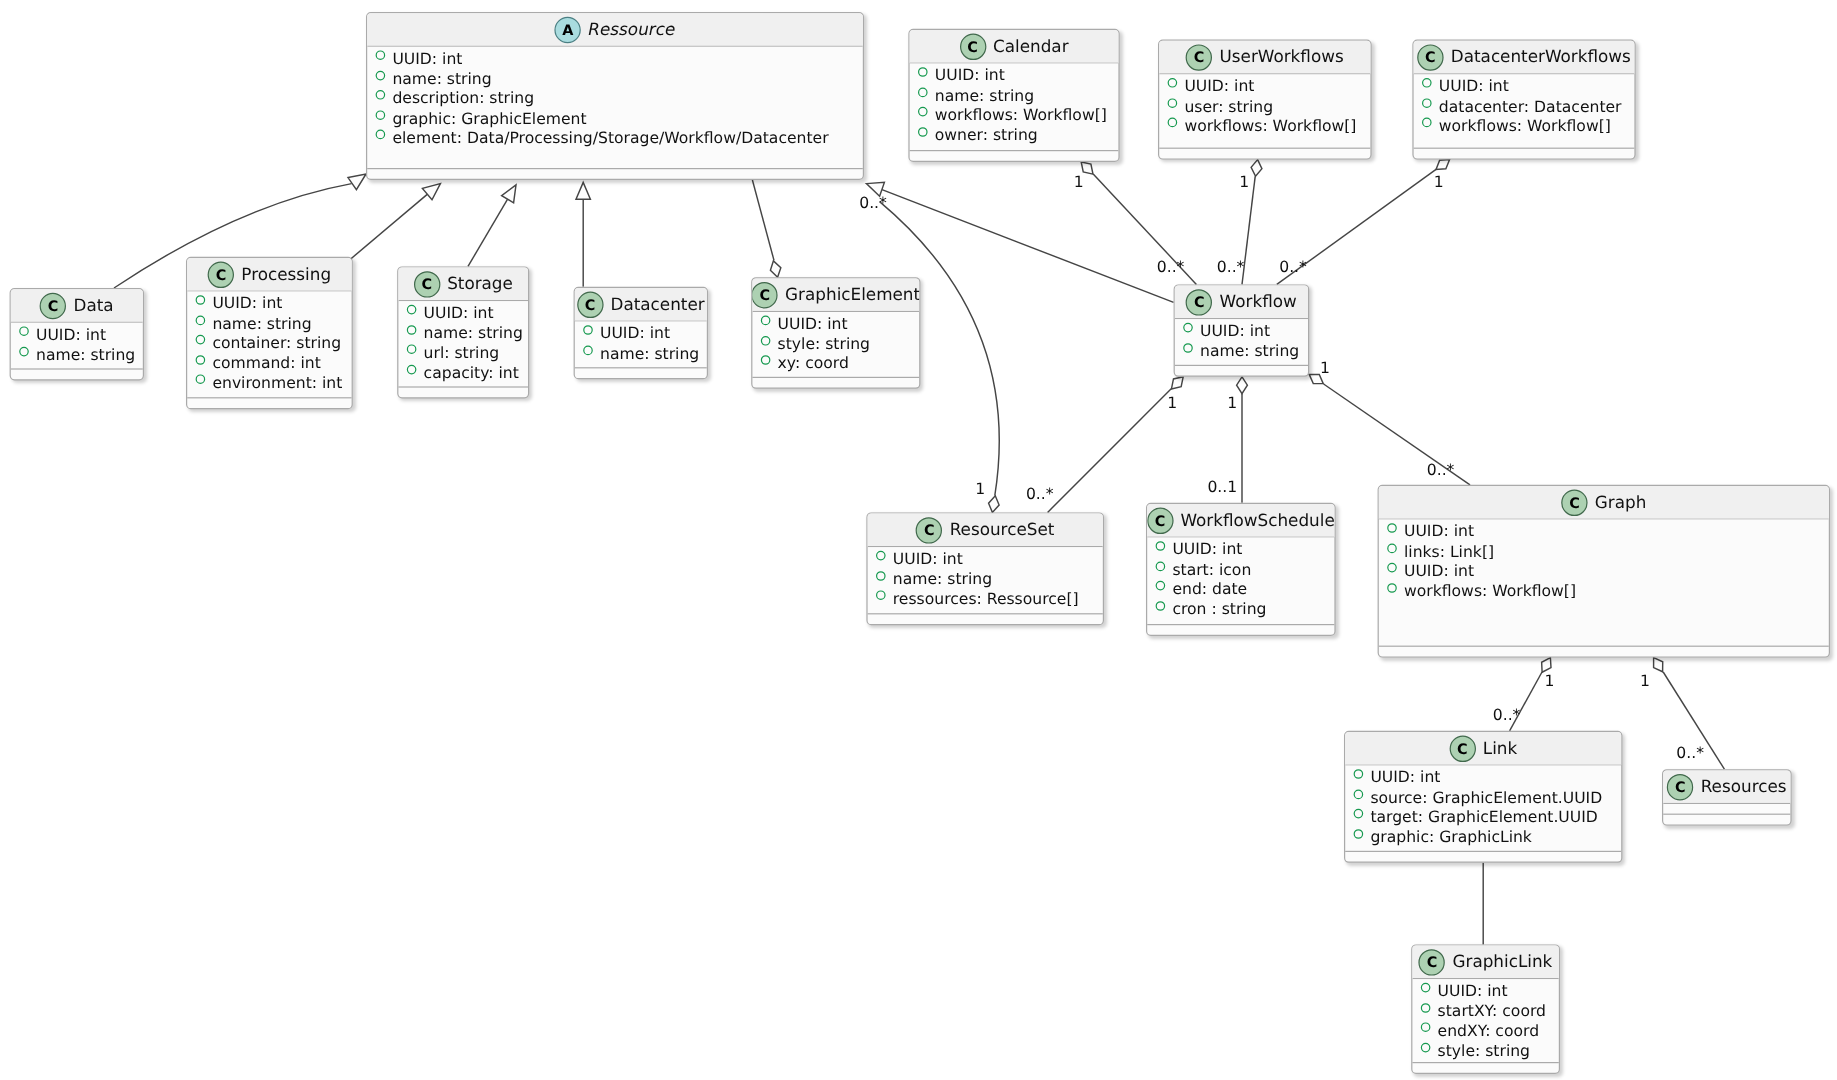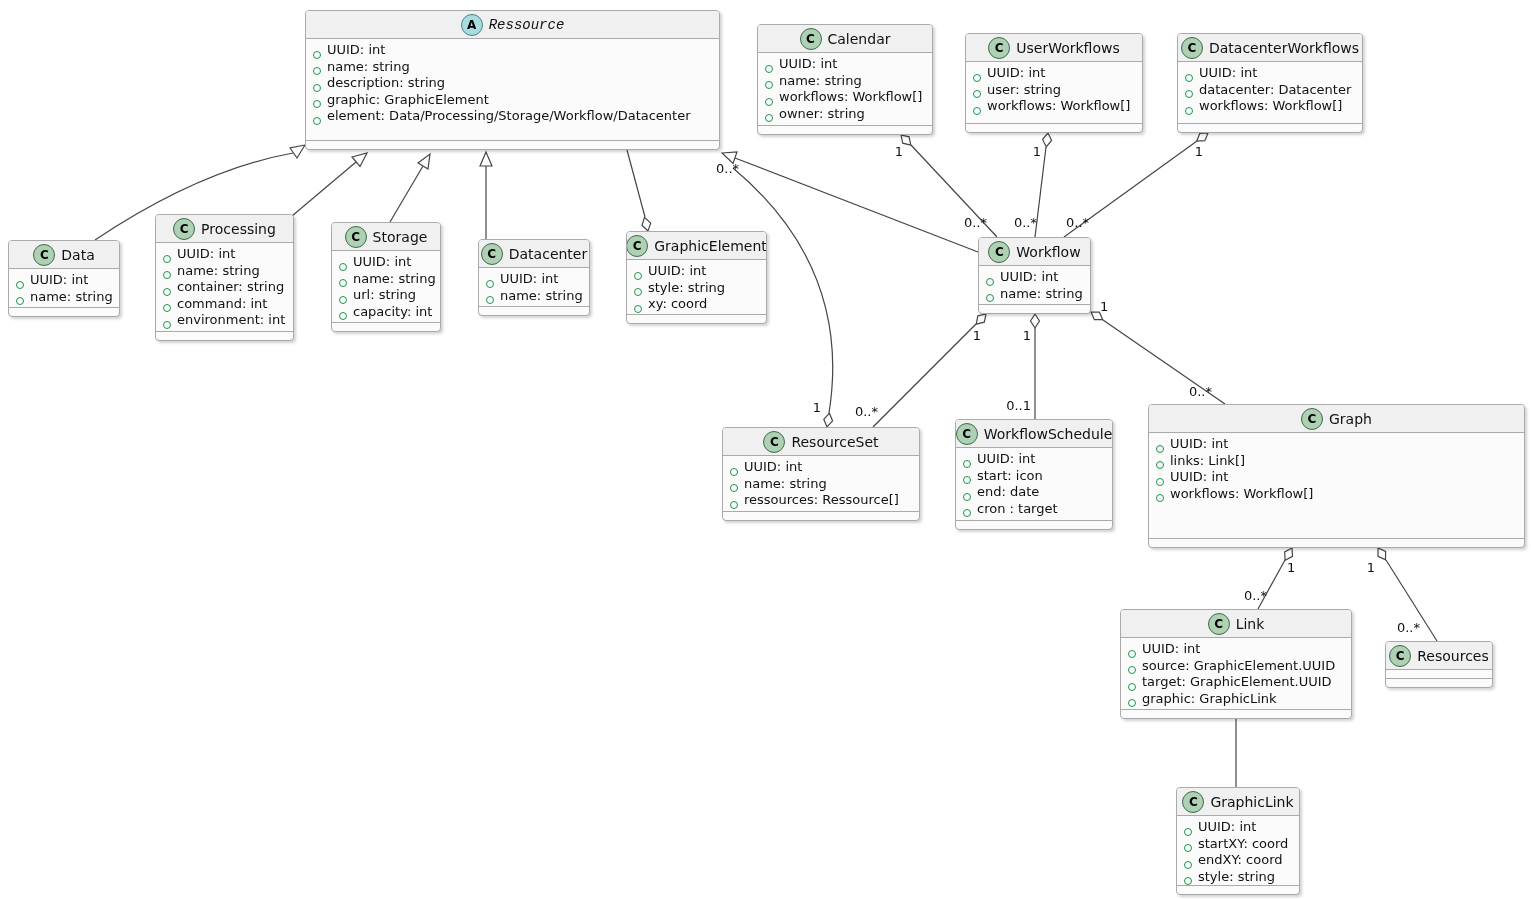--- a/index.html
+++ b/index.html
@@ -12,23 +12,23 @@
   .uml-class{position:absolute;background:#fbfbfb;border:1px solid #aaaaaa;border-radius:4px;
              box-shadow:2px 2px 3px rgba(0,0,0,.18);display:flex;flex-direction:column;
              box-sizing:border-box;}
   .uml-header{background:#f0f0f0;border-bottom:1px solid #aaaaaa;display:flex;align-items:center;
               justify-content:center;gap:6px;flex:0 0 27px;height:27px;
               border-radius:3px 3px 0 0;font-size:14px;color:#111;white-space:nowrap;overflow:hidden;}
   .uml-icon{width:20px;height:20px;border-radius:50%;background:#ADD1B2;border:1px solid #41694c;
             display:flex;align-items:center;justify-content:center;font-weight:bold;font-size:12px;
             color:#000;flex:0 0 20px;}
   .abstract .uml-icon{background:#A9DCDF;border-color:#4b7f83;}
-  .abstract .uml-title{font-style:italic;font-family:Liberation Mono, monospace;}
+  .abstract .uml-title{font-style:italic;}
   .uml-attrs{flex:1 1 auto;padding:3px 7px 0 7px;overflow:hidden;}
-  .uml-attr{display:flex;align-items:flex-end;line-height:16.5px;font-size:13px;color:#111;
+  .uml-attr{display:flex;align-items:flex-start;line-height:16.5px;font-size:13px;color:#111;
             white-space:nowrap;}
   .uml-bullet{width:6px;height:6px;border:1px solid #16994f;border-radius:50%;margin-right:6px;
               flex:0 0 6px;background:transparent;}
   .uml-methods{flex:0 0 8px;border-top:1px solid #aaaaaa;}
 </style>
 </head>
 <body>
 
 <div class="canvas">
   <svg class="edge-layer" viewBox="0 0 1531 900" xmlns="http://www.w3.org/2000/svg">
@@ -339,21 +339,21 @@
         <div class="uml-attr">
           <span class="uml-bullet"></span>
           <span>start: icon</span>
         </div>
         <div class="uml-attr">
           <span class="uml-bullet"></span>
           <span>end: date</span>
         </div>
         <div class="uml-attr">
           <span class="uml-bullet"></span>
-          <span>cron : target</span>
+          <span>cron : string</span>
         </div>
       </div>
       <div class="uml-methods"></div>
     </div>
     <div class="uml-class" style="left: 1148px; top: 404px; width: 377px; height: 144px;">
       <div class="uml-header">
         <span class="uml-icon">C</span>
         <span class="uml-title">Graph</span>
       </div>
       <div class="uml-attrs">

